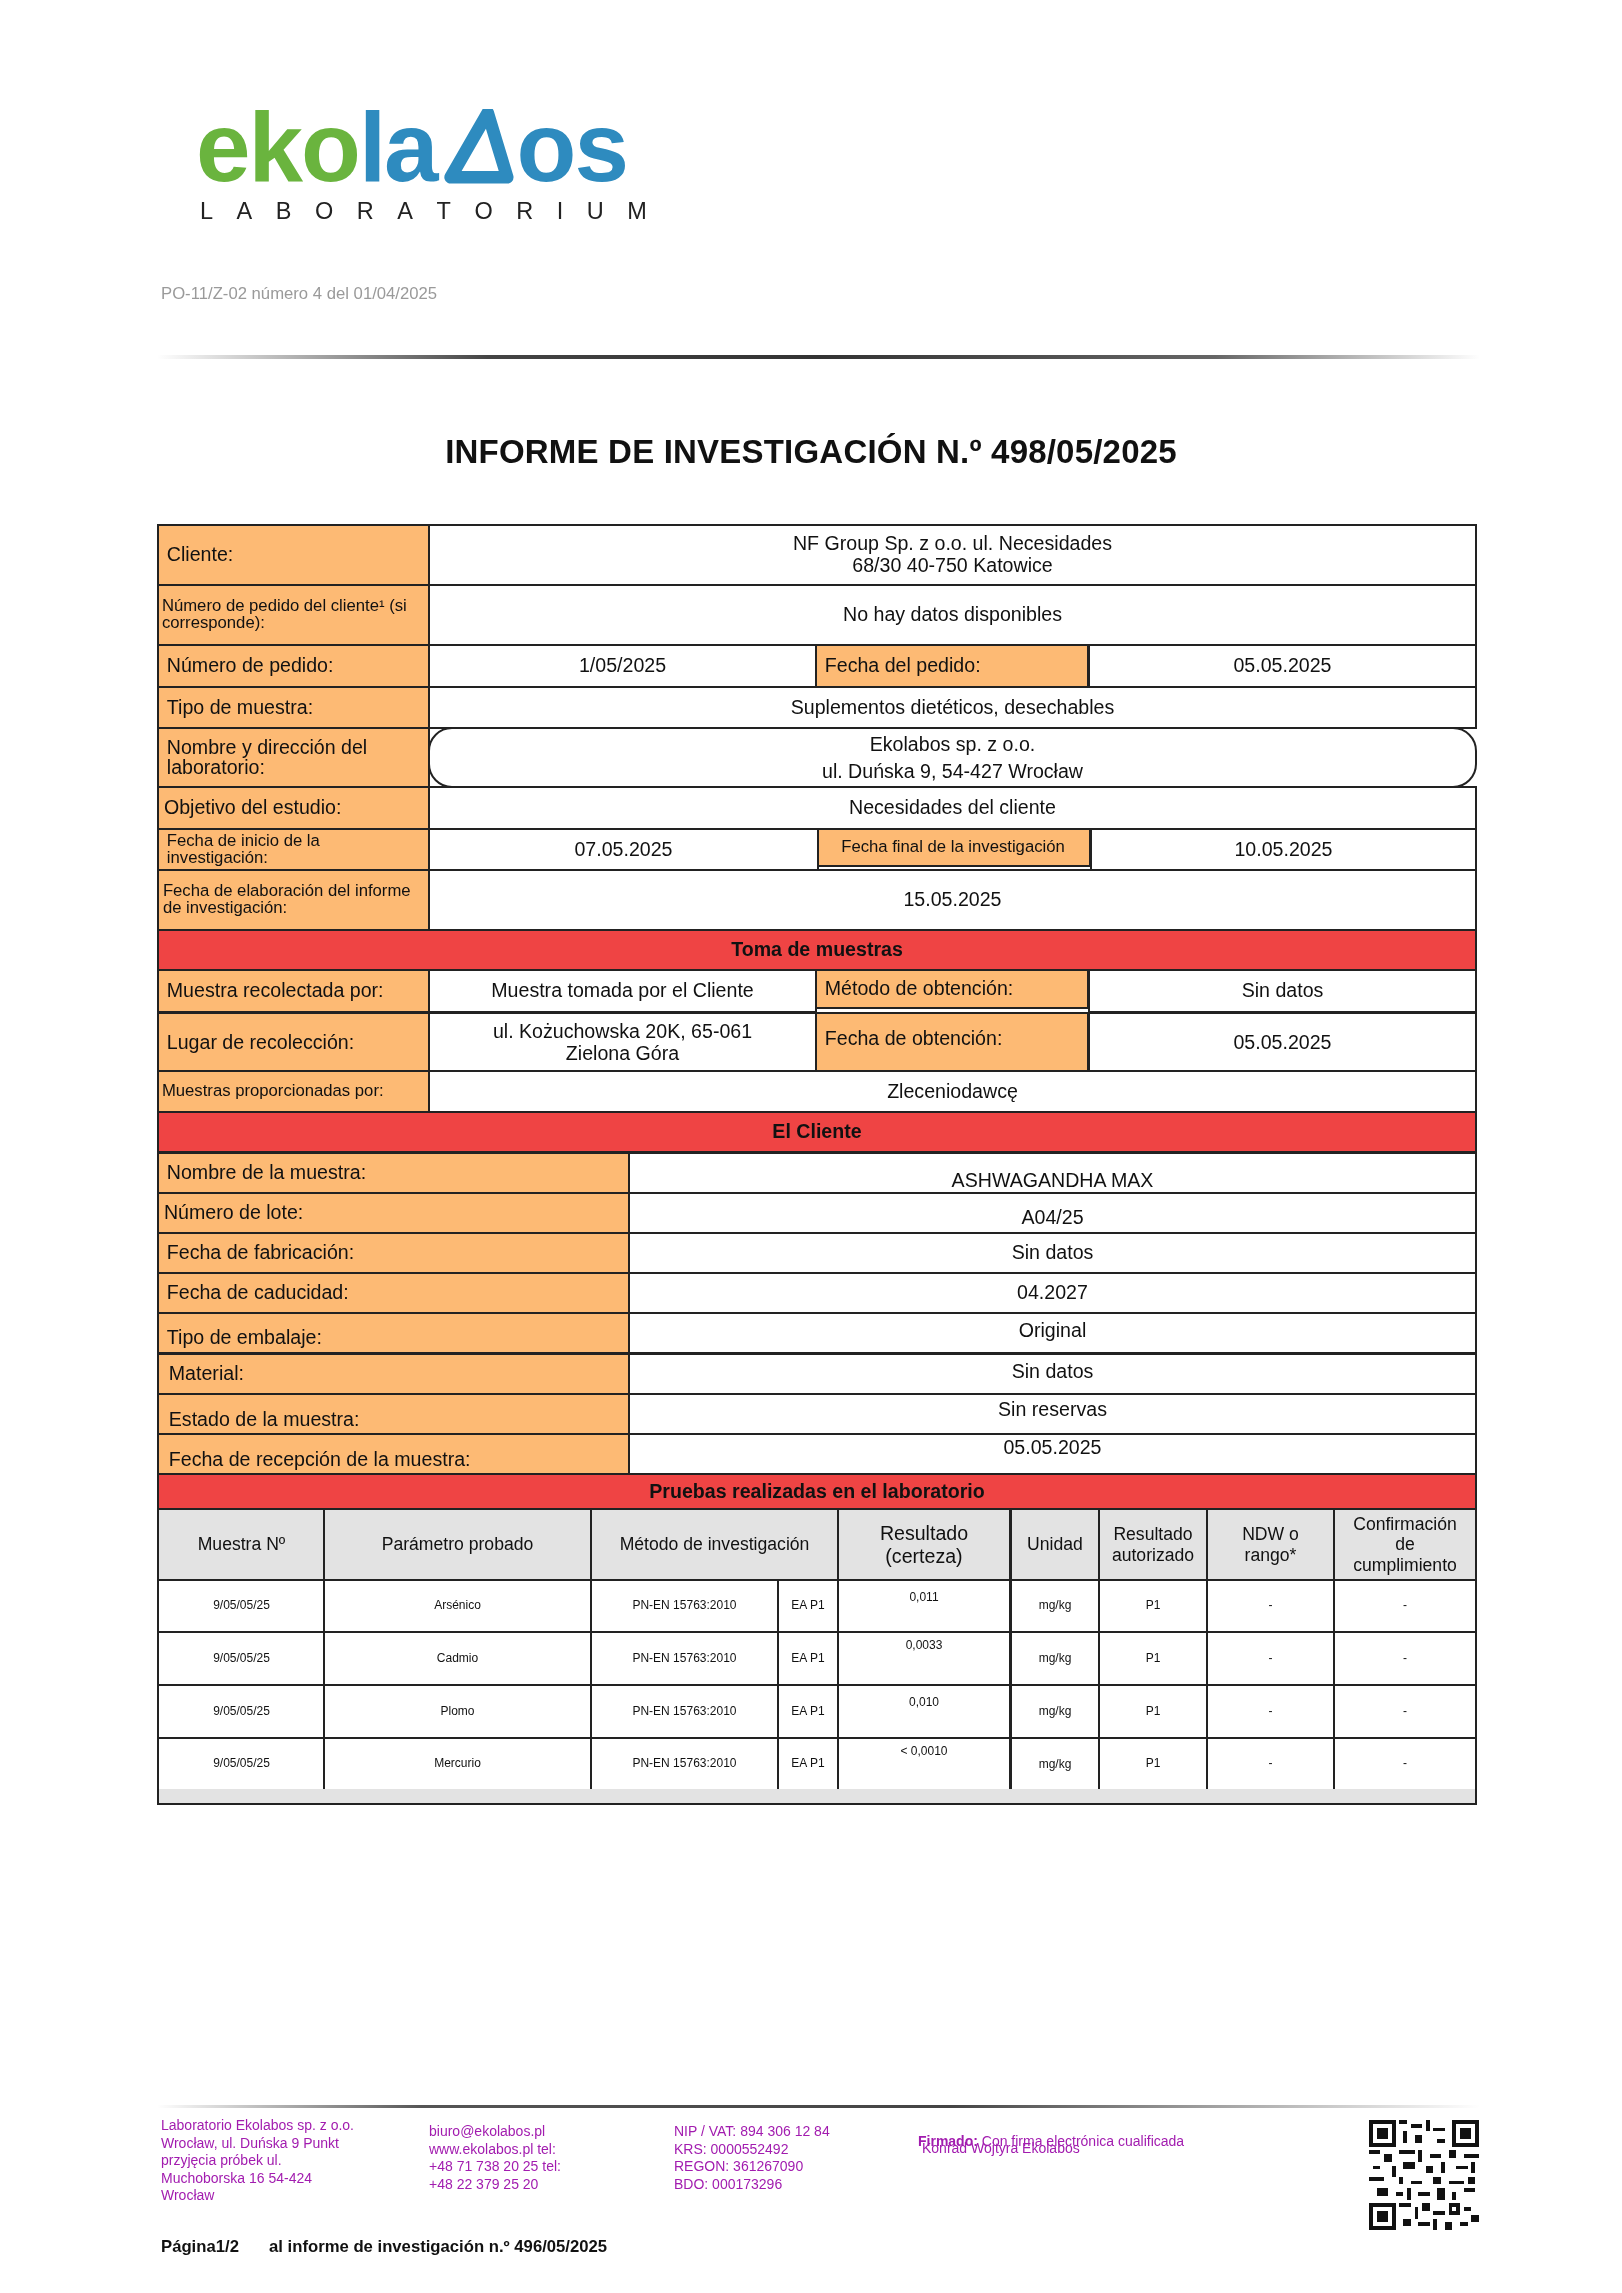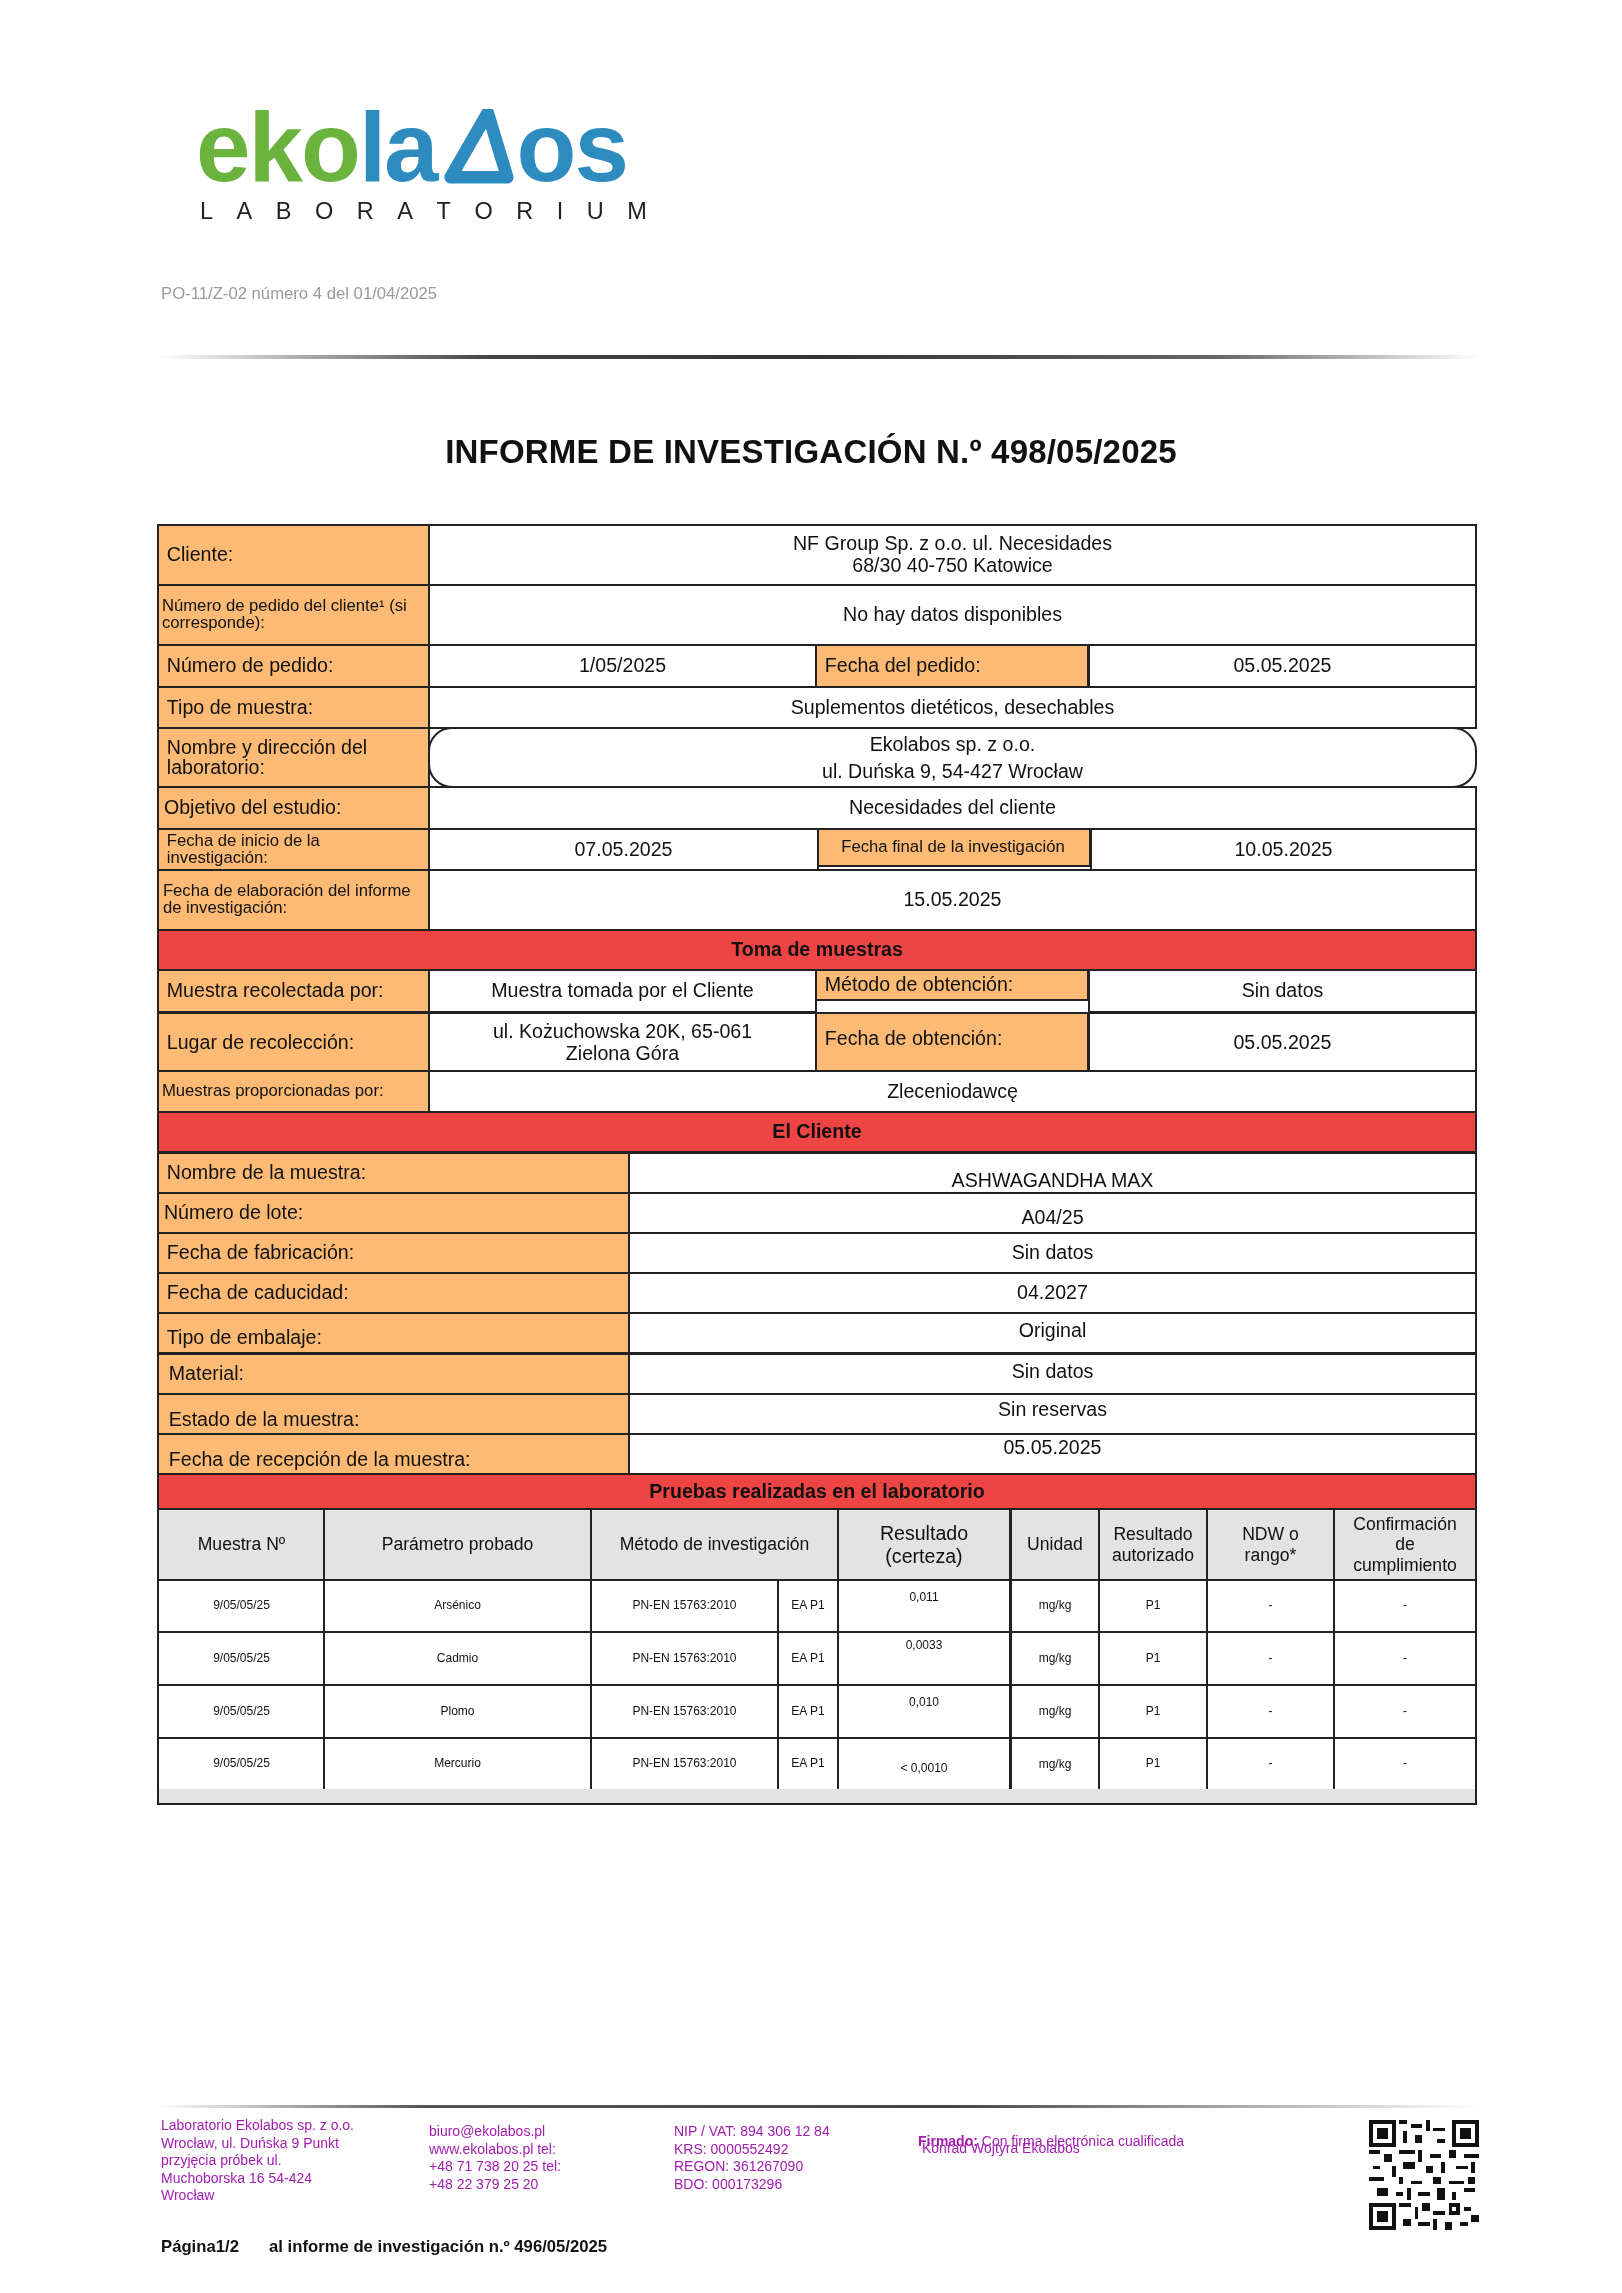--- a/index.html
+++ b/index.html
@@ -97,21 +97,21 @@
 <div class="cell lbl small center" style="left:817px;top:828px;width:274px;height:39px;">Fecha final de la investigación</div>
 <div class="cell" style="left:1090px;top:828px;width:387px;height:43px;">10.05.2025</div>
 
 <div class="cell lbl small" style="left:157px;top:869px;width:273px;height:62px;padding-left:3.9px;">Fecha de elaboración del informe de investigación:</div>
 <div class="cell" style="left:428px;top:869px;width:1049px;height:62px;">15.05.2025</div>
 
 <div class="cell sec" style="left:157px;top:929px;width:1320px;height:42px;">Toma de muestras</div>
 
 <div class="cell lbl" style="left:157px;top:969px;width:273px;height:44px;">Muestra recolectada por:</div>
 <div class="cell" style="left:428px;top:969px;width:389px;height:44px;">Muestra tomada por el Cliente</div>
-<div class="cell lbl" style="left:815px;top:969px;width:274px;height:32px;">Método de obtención:</div>
+<div class="cell lbl" style="left:815px;top:969px;width:274px;height:40px;">Método de obtención:</div>
 <div class="cell" style="left:1088px;top:969px;width:389px;height:44px;">Sin datos</div>
 
 <div class="cell lbl" style="left:157px;top:1012px;width:273px;height:61px;">Lugar de recolección:</div>
 <div class="cell multi" style="left:428px;top:1012px;width:389px;height:61px;">
   <span>ul. Kożuchowska 20K, 65-061</span>
   <span>Zielona Góra</span>
 </div>
 <div class="cell lbl" style="left:815px;top:1012px;width:274px;height:61px;align-items:flex-start;padding-top:13.7px;">Fecha de obtención:</div>
 <div class="cell" style="left:1088px;top:1012px;width:389px;height:61px;">05.05.2025</div>
 
@@ -186,21 +186,21 @@
   <div class="cell small" style="left:1010px;top:1684px;width:90px;height:55px;">mg/kg</div>
   <div class="cell small" style="left:1098px;top:1684px;width:110px;height:55px;">P1</div>
   <div class="cell small" style="left:1206px;top:1684px;width:129px;height:55px;">-</div>
   <div class="cell small" style="left:1333px;top:1684px;width:144px;height:55px;">-</div>
 </div>
 <div>
   <div class="cell small" style="left:157px;top:1737px;width:169px;height:54px;">9/05/05/25</div>
   <div class="cell small" style="left:323px;top:1737px;width:269px;height:54px;">Mercurio</div>
   <div class="cell small" style="left:590px;top:1737px;width:189px;height:54px;">PN-EN 15763:2010</div>
   <div class="cell small" style="left:777px;top:1737px;width:62px;height:54px;padding:0;">EA P1</div>
-  <div class="cell small" style="left:837px;top:1737px;width:174px;height:56px;align-items:flex-start;padding-top:23px;text-align:right;">&lt; 0,0010</div>
+  <div class="cell small" style="left:837px;top:1737px;width:174px;height:56px;align-items:flex-start;padding-top:6px;text-align:right;">&lt; 0,0010</div>
   <div class="cell small" style="left:1010px;top:1737px;width:90px;height:56px;">mg/kg</div>
   <div class="cell small" style="left:1098px;top:1737px;width:110px;height:54px;">P1</div>
   <div class="cell small" style="left:1206px;top:1737px;width:129px;height:54px;">-</div>
   <div class="cell small" style="left:1333px;top:1737px;width:144px;height:54px;">-</div>
 </div>
 
 <div class="cell" style="left:157px;top:1789px;width:1320px;height:15.7px;background:#e3e3e3;border-top:none;"></div>
 
 <div class="abs footer-line"></div>
 <div class="abs foot" style="left:161px;top:2117px;width:225px;">Laboratorio Ekolabos sp. z o.o.

